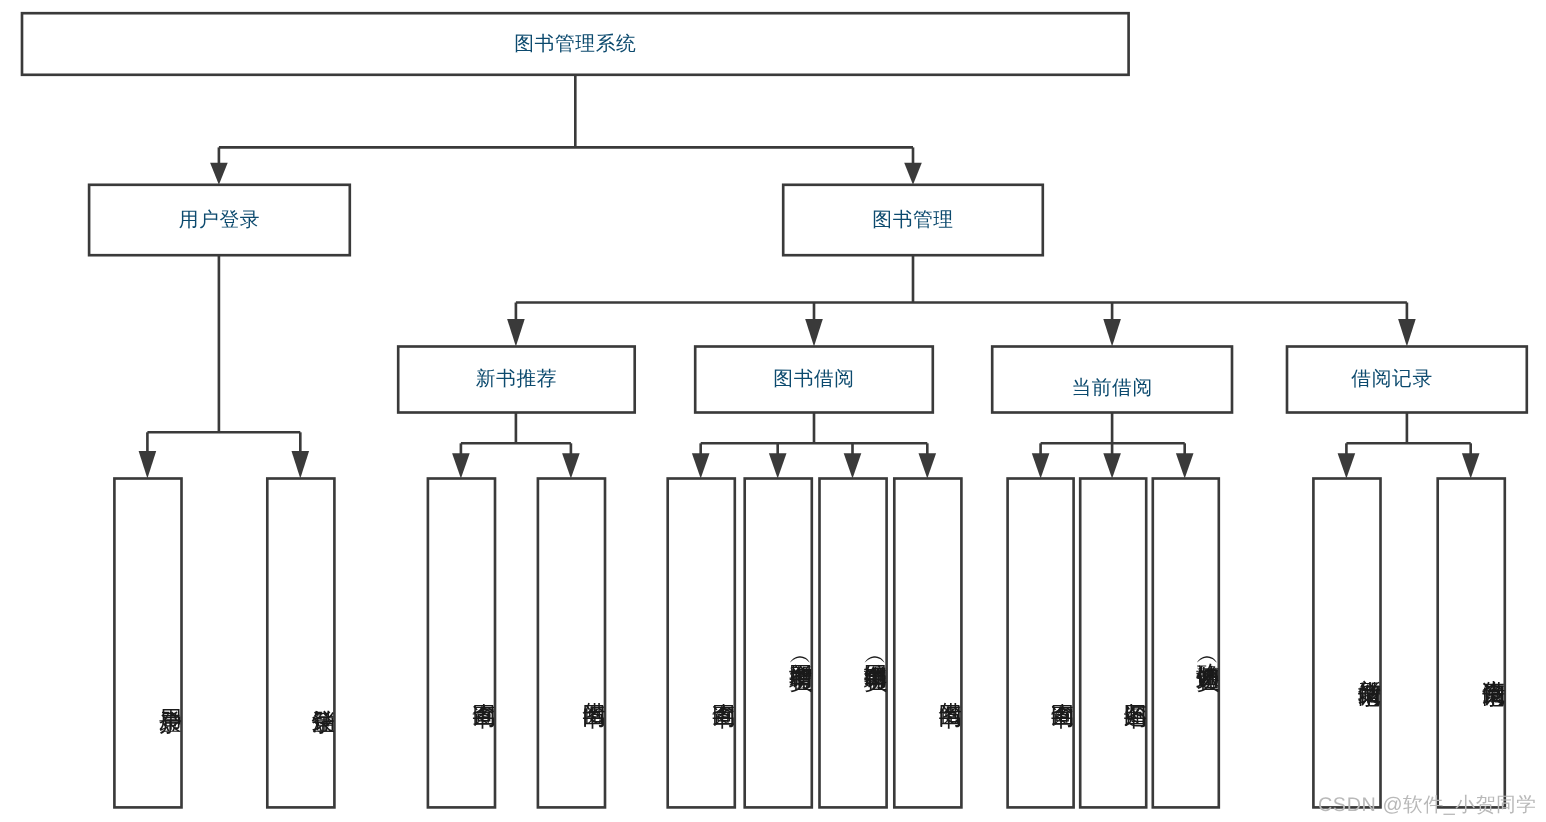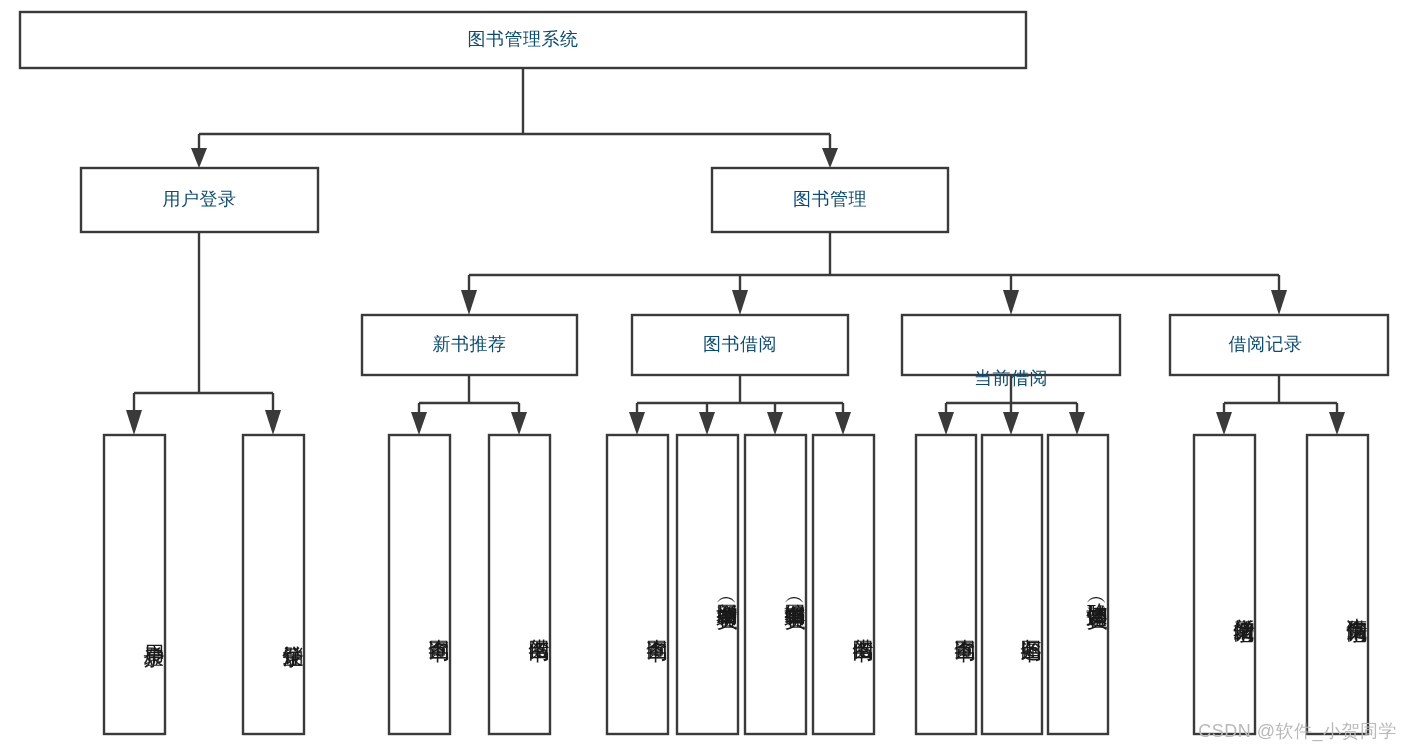--- a/index.html
+++ b/index.html
@@ -188,21 +188,21 @@
     <rect class="node-box" x="1307" y="435" width="61" height="299"></rect>
   </svg>
 
   <div class="node-label-h" style="left:20px; top:12px; width:1006px; height:56px;">图书管理系统</div>
 
   <div class="node-label-h" style="left:81px; top:168px; width:237px; height:64px;">用户登录</div>
   <div class="node-label-h" style="left:712px; top:168px; width:236px; height:64px;">图书管理</div>
 
   <div class="node-label-h" style="left:362px; top:315px; width:215px; height:60px;">新书推荐</div>
   <div class="node-label-h" style="left:632px; top:315px; width:216px; height:60px;">图书借阅</div>
-  <div class="node-label-h" style="left:902px; top:315px; width:218px; height:76px;margin-top:26px;">当前借阅</div>
+  <div class="node-label-h" style="left:902px; top:315px; width:218px; height:76px;">当前借阅</div>
   <div class="node-label-h" style="left:1170px; top:315px; width:191px; height:60px;">借阅记录</div>
 
   <div class="node-label-v" style="left:104px; top:520px; width:61px; height:214px;">用户登录</div>
   <div class="node-label-v" style="left:243px; top:520px; width:61px; height:214px;">注销登录</div>
 
   <div class="node-label-v" style="left:389px; top:508px; width:61px; height:226px;">查询图书</div>
   <div class="node-label-v" style="left:489px; top:508px; width:61px; height:226px;">借阅图书</div>
 
   <div class="node-label-v" style="left:607px; top:508px; width:61px; height:226px;">查询图书</div>
   <div class="node-label-v" style="left:677px; top:440px; width:61px; height:294px;">新增图书（管理员）</div>

